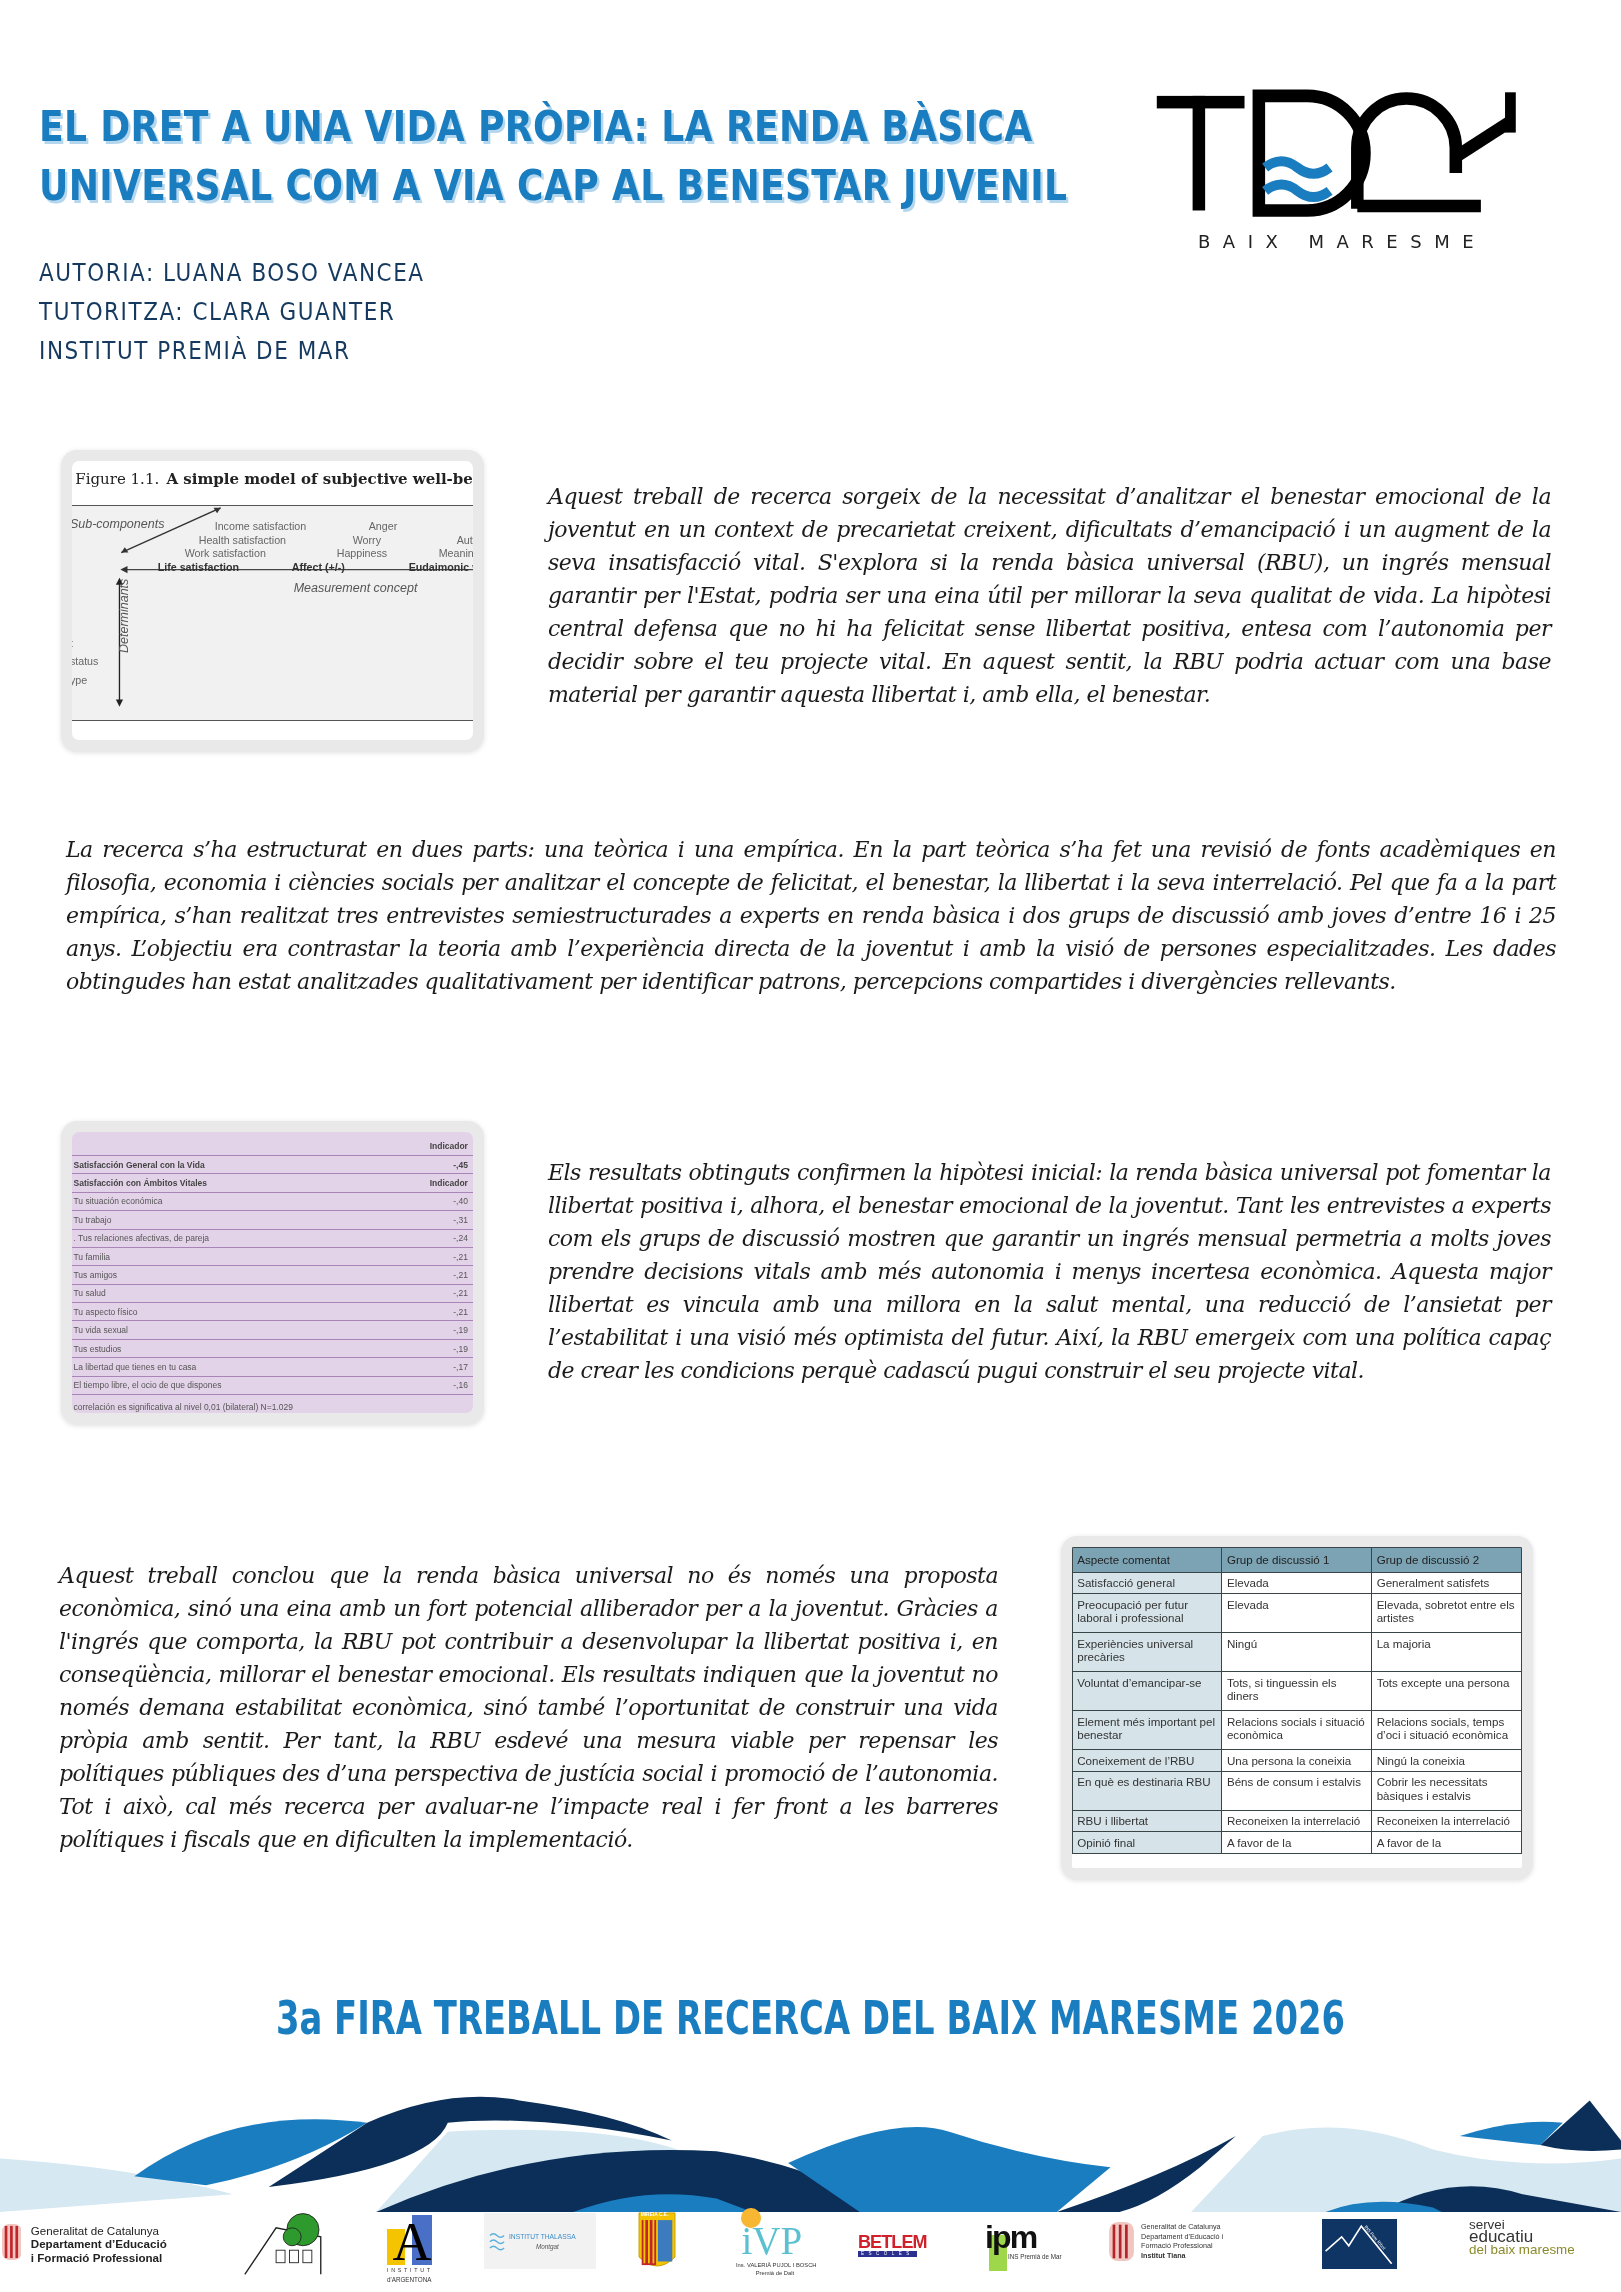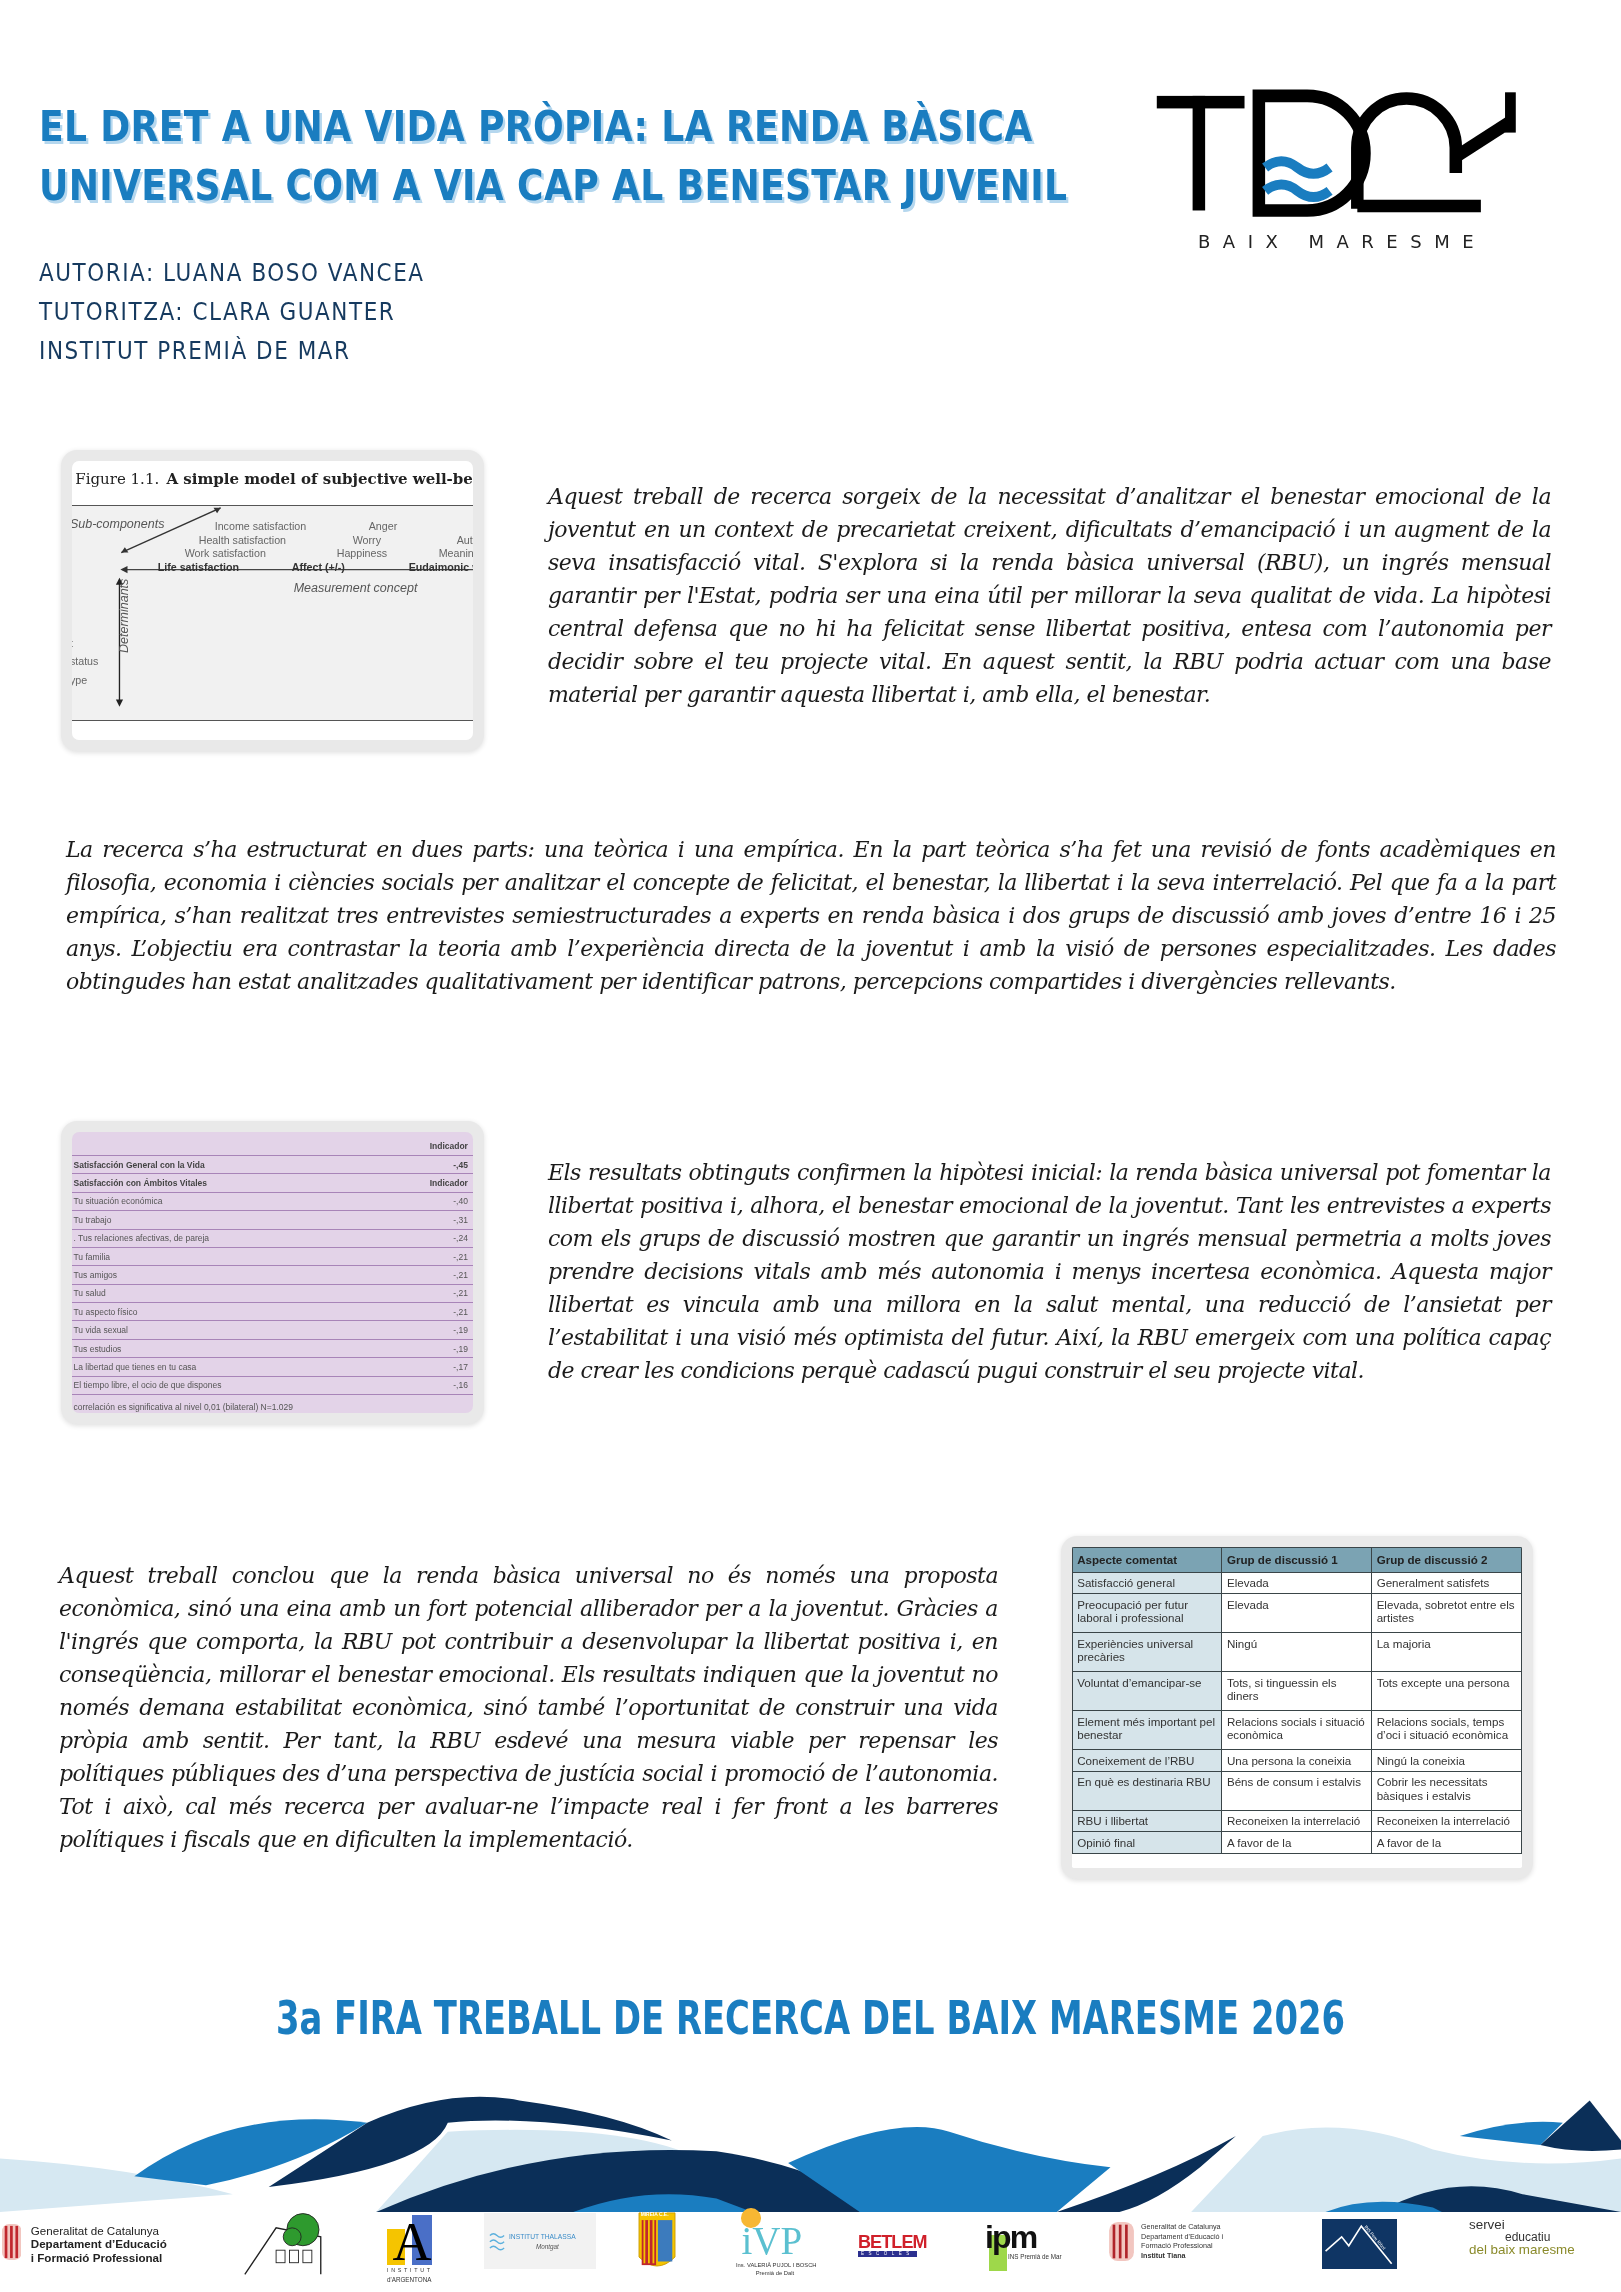--- a/index.html
+++ b/index.html
@@ -72,21 +72,21 @@
   .tab2 td { height: 18.4px; border-bottom: 1.8px solid #a884b8; padding: 0 1.8px; white-space: nowrap; }
   .tab2 td.v { text-align: right; padding-right: 5.4px; }
   .tab2 tr.bold td { font-weight: bold; color: #444; }
   .tab2 tr.note td { border-bottom: none; font-size: 8.5px; padding-top: 5.4px; }
 
   
   .tab3 { left: 1061px; top: 1536px; width: 472px; height: 343px; }
   .tab3 .card-inner { background: #ffffff; border-radius: 1.8px; }
   .tab3 table { width: 100%; border-collapse: collapse; font-family: "Liberation Sans", sans-serif; font-size: 11.6px; color: #333; table-layout: fixed; }
   .tab3 th, .tab3 td { border: 1.3px solid #3a4548; padding: 3.6px 4.5px; text-align: left; vertical-align: top; line-height: 13.4px; }
-  .tab3 th { background: #7ba3b3; font-weight: bold; color: #222; height: 25px; vertical-align: middle; }
+  .tab3 th { background: #7ba3b3; font-weight: normal; color: #222; height: 25px; vertical-align: middle; }
   .tab3 td.c0 { background: #d6e4ea; }
   .tab3 tr.r1 td { height: 39px; }
 
   
   .fair {
     left: 0; top: 1990px; width: 1621px; text-align: center;
     font-family: "DejaVu Sans", sans-serif; font-weight: bold; font-size: 47px; color: #1a7dc0;
     letter-spacing: 0px; white-space: nowrap;
   }
   .fair span { display: inline-block; transform: scaleX(0.72); }
@@ -411,17 +411,17 @@
 
   <div class="lg" style="left:1322px;top:10.7px;width:75px;height:50px;background:#0f3564;overflow:hidden;">
     <svg width="75" height="50" viewBox="0 0 84 56">
       <path d="M4 36 L22 20 L30 30 L44 8 L78 50" fill="none" stroke="#fff" stroke-width="1.8"></path>
     </svg>
     <div style="position:absolute;left:38px;top:16px;font-size:4.5px;color:#fff;transform:rotate(50deg);white-space:nowrap;">INS Pere Ribot</div>
   </div>
 
   <div class="lg" style="left:1469px;top:10.7px;line-height:12.5px;white-space:nowrap;">
     <div style="font-size:13.4px;color:#333;">servei</div>
-    <div style="font-size:12px;color:#333;margin-left:36px;">educatiu</div>
+    <div style="font-size:17px;color:#333;">educatiu</div>
     <div style="font-size:13.4px;color:#8a8a2a;">del baix maresme</div>
   </div>
 </div>
 
 
 </body></html>

